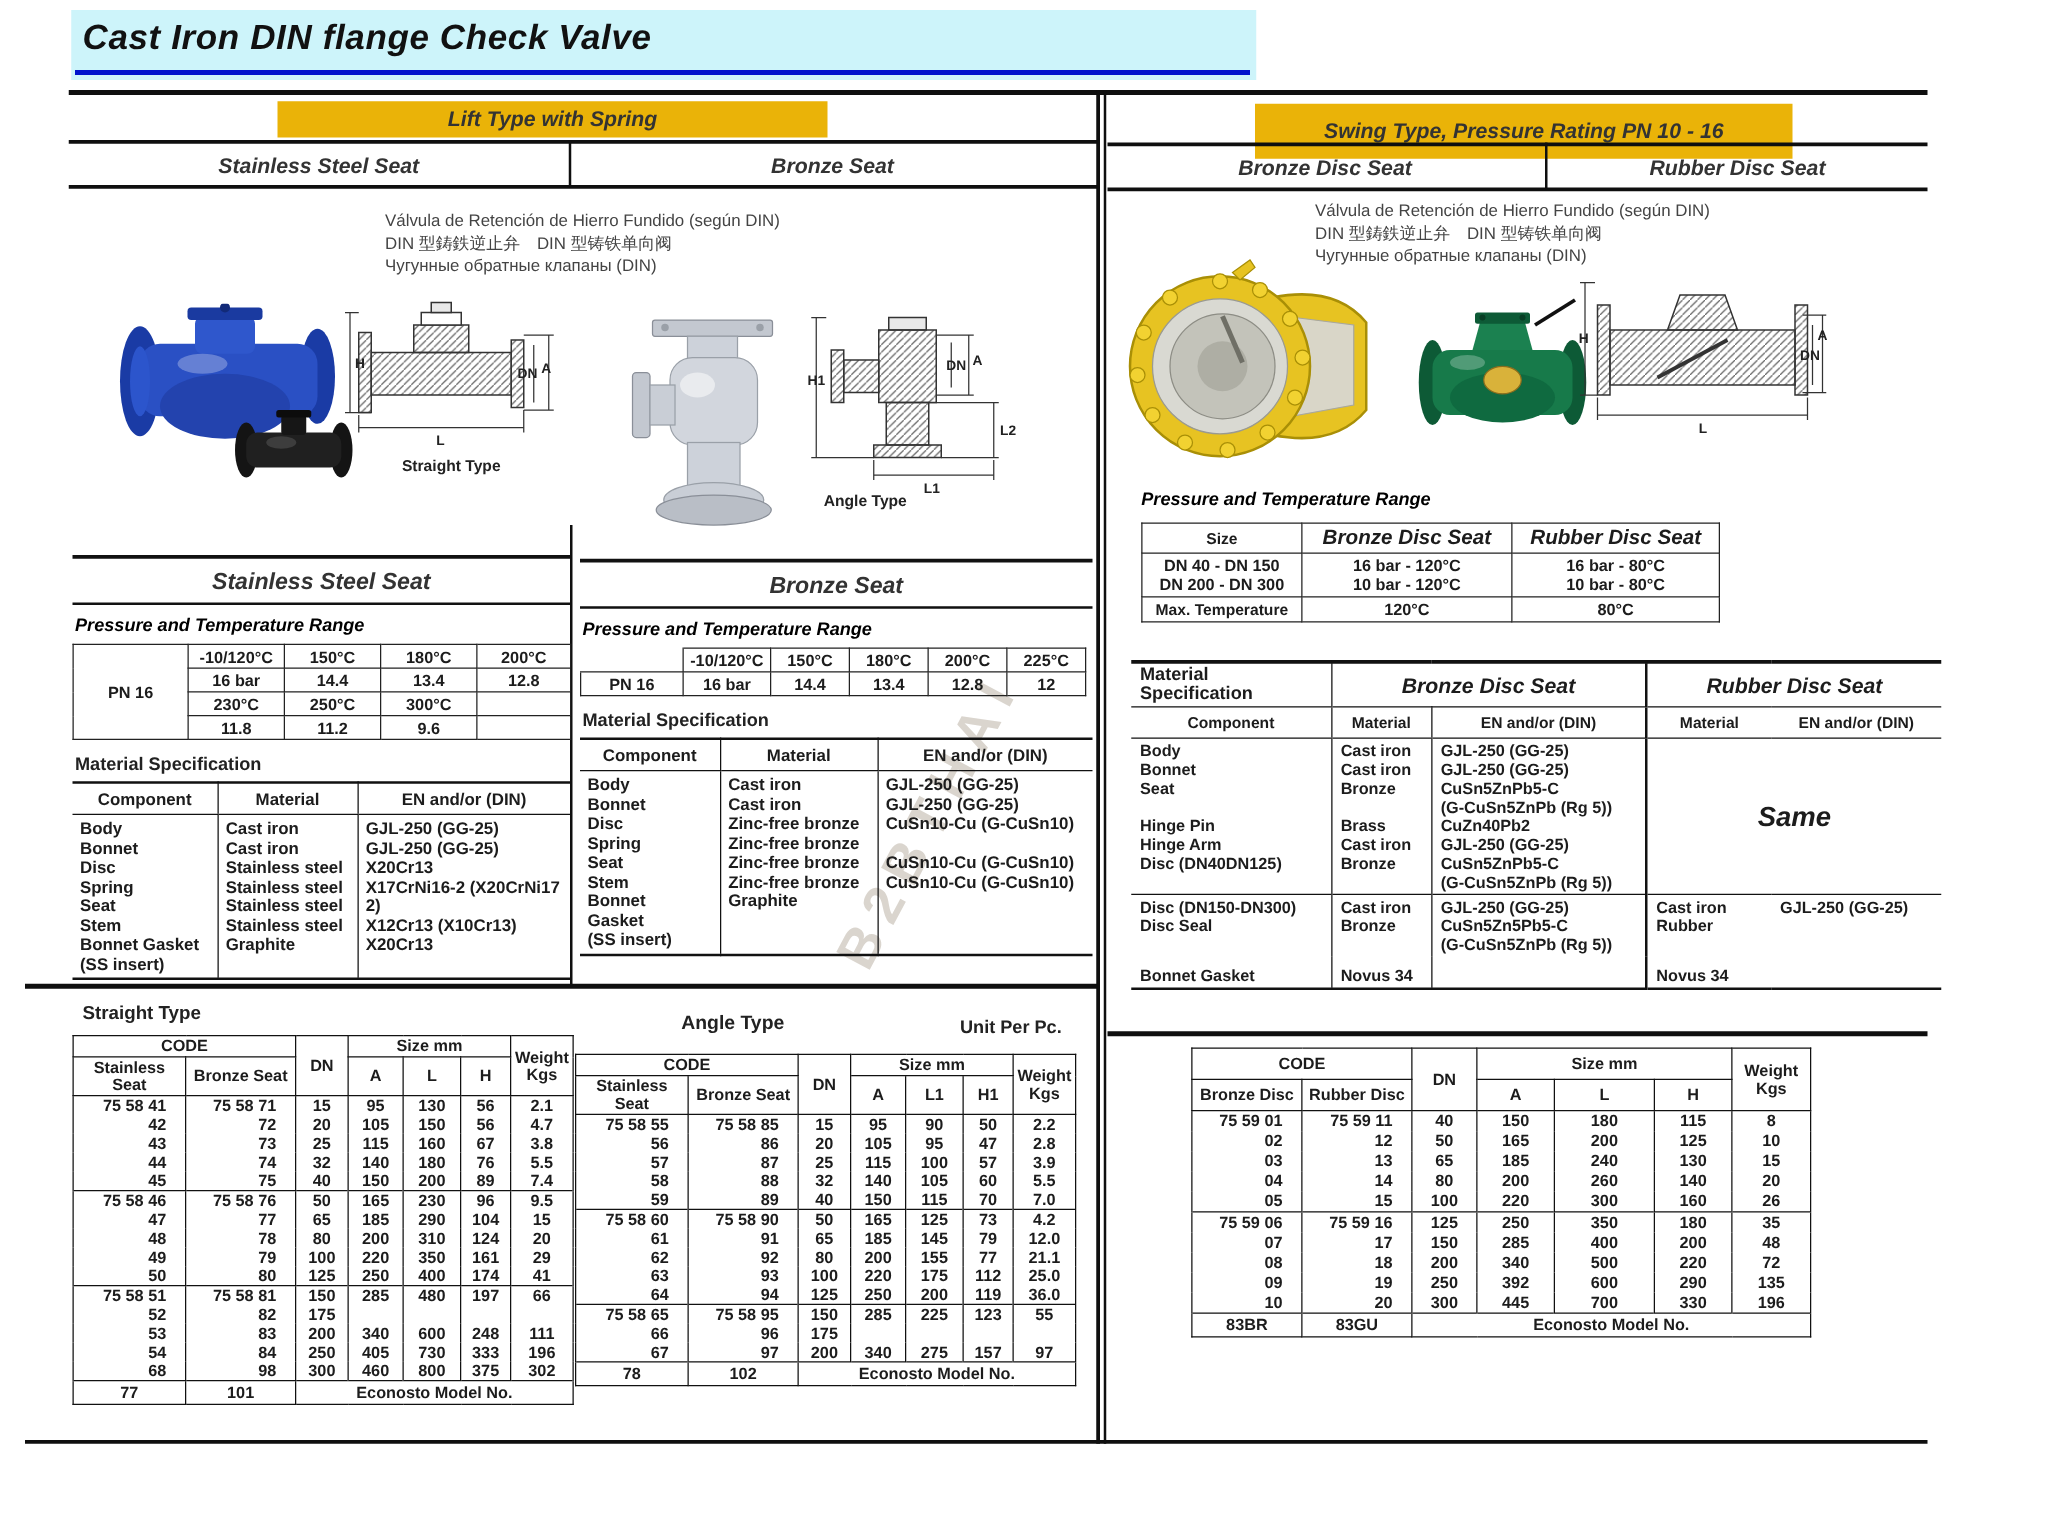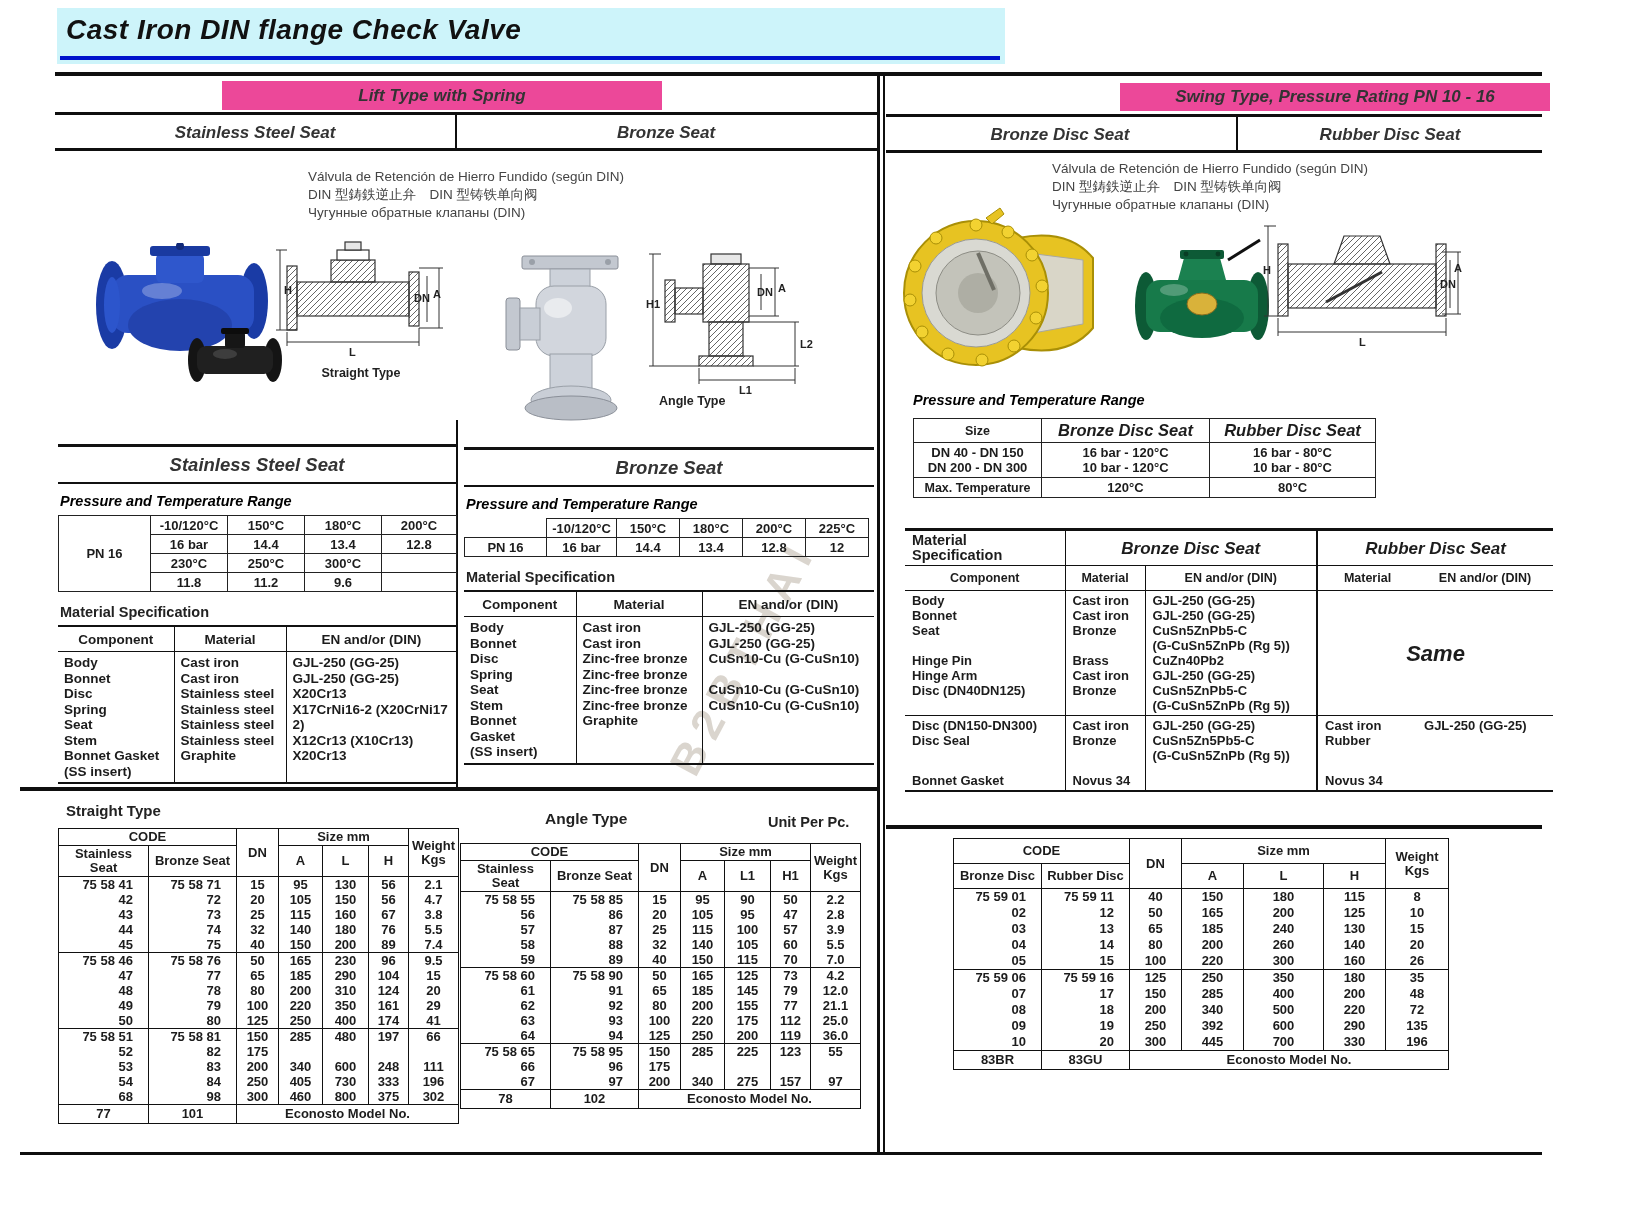--- a/index.html
+++ b/index.html
@@ -8,21 +8,21 @@
   .abs{position:absolute;}
   .hl{position:absolute;background:#0f0f0f;}
   .vl{position:absolute;background:#0f0f0f;}
 
   
   .title-band{position:absolute;left:57px;top:8px;width:948px;height:56px;background:#cdf4fa;}
   .page-title{position:absolute;left:66px;top:14px;font-size:28px;font-weight:bold;font-style:italic;
               letter-spacing:.5px;color:#111;}
   .title-underline{position:absolute;left:60px;top:56px;width:940px;height:4px;background:#0013cc;}
 
-  .green-band{position:absolute;background:#ec4899;display:flex;align-items:center;justify-content:center;
+  .green-band{position:absolute;background:#eab308;display:flex;align-items:center;justify-content:center;
               font-weight:bold;font-style:italic;font-size:17px;color:#333;}
   .seat-head{position:absolute;display:flex;align-items:center;justify-content:center;
              font-weight:bold;font-style:italic;font-size:17px;color:#333;}
 
   .intro{position:absolute;font-size:13.5px;line-height:18px;color:#444;}
 
   .sec-title{border-top:3px solid #111;border-bottom:2px solid #111;text-align:center;
              font-style:italic;font-weight:bold;font-size:18.5px;color:#333;padding:7px 0 6px;}
   .pt-title{font-weight:bold;font-size:14.5px;color:#000000;margin:9px 0 6px 2px;font-style:italic;}
   .ms-title{font-weight:bold;font-size:14.5px;color:#222;margin:12px 0 5px 2px;}
@@ -88,21 +88,21 @@
 
   <div class="hl" style="left:55px;top:72px;width:1487px;height:4px"></div>
 
   <div class="green-band" style="left:222px;top:81px;width:440px;height:29px">Lift Type with Spring</div>
   <div class="hl" style="left:55px;top:112px;width:823px;height:3px"></div>
   <div class="seat-head" style="left:55px;top:116px;width:400px;height:33px">Stainless Steel Seat</div>
   <div class="seat-head" style="left:456px;top:116px;width:420px;height:33px">Bronze Seat</div>
   <div class="vl" style="left:455px;top:112px;width:2px;height:37px"></div>
   <div class="hl" style="left:55px;top:148px;width:823px;height:3px"></div>
 
-  <div class="green-band" style="left:1120px;top:83px;width:430px;height:28px">Swing Type,  Pressure Rating PN 10 - 16</div>
+  <div class="green-band" style="left:1004px;top:83px;width:430px;height:44px">Swing Type,  Pressure Rating PN 10 - 16</div>
   <div class="hl" style="left:886px;top:114px;width:656px;height:3px"></div>
   <div class="seat-head" style="left:886px;top:118px;width:348px;height:33px">Bronze Disc Seat</div>
   <div class="seat-head" style="left:1238px;top:118px;width:304px;height:33px">Rubber Disc  Seat</div>
   <div class="vl" style="left:1236px;top:114px;width:2px;height:37px"></div>
   <div class="hl" style="left:886px;top:150px;width:656px;height:3px"></div>
 
   <div class="vl" style="left:877px;top:72px;width:3px;height:1083px"></div>
   <div class="vl" style="left:883px;top:72px;width:2px;height:1083px"></div>
 
   <div class="intro" style="left:308px;top:168px">

